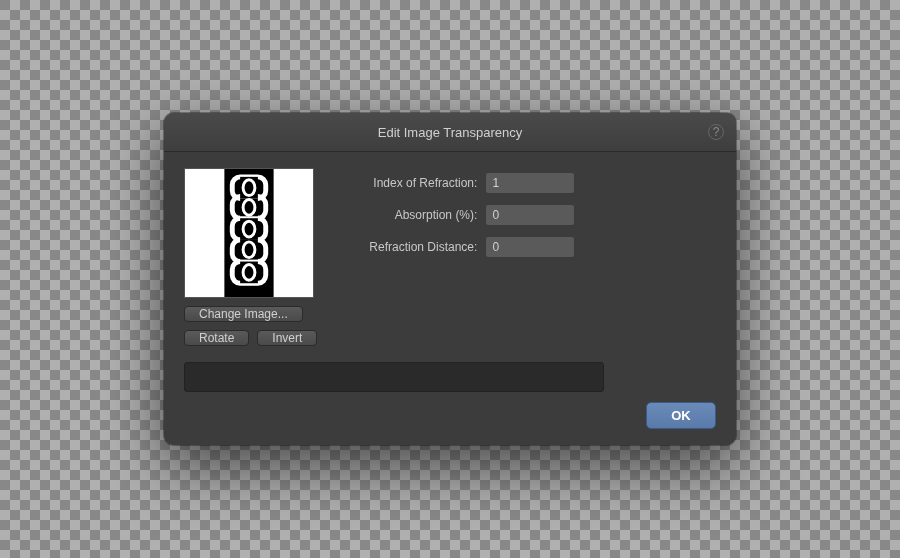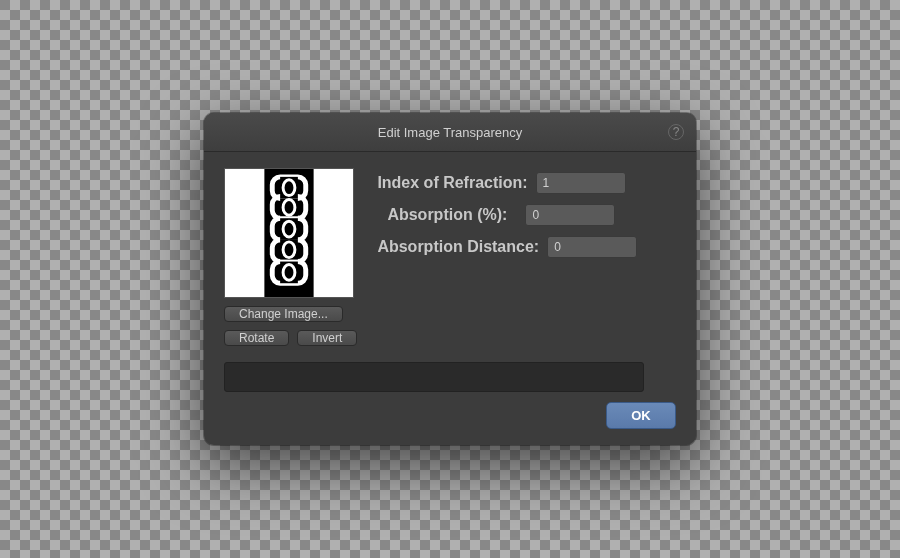--- a/index.html
+++ b/index.html
@@ -19,21 +19,21 @@
       display: flex;
       align-items: center;
       justify-content: center;
       font-family: -apple-system, BlinkMacSystemFont, 'Helvetica Neue', Arial, sans-serif;
     }
 
     .dialog {
       background: #3c3c3c;
       border-radius: 10px;
       box-shadow: 0 20px 60px rgba(0,0,0,0.6), 0 0 0 1px rgba(0,0,0,0.3);
-      width: 492px;
+      width: 572px;
       padding: 0;
       overflow: hidden;
     }
 
     .dialog-titlebar {
       background: linear-gradient(180deg, #4a4a4a 0%, #3e3e3e 100%);
       padding: 10px 16px;
       text-align: center;
       position: relative;
       border-bottom: 1px solid #2a2a2a;
@@ -130,23 +130,23 @@
     }
 
     .field-row {
       display: flex;
       align-items: center;
       gap: 8px;
     }
 
     .field-label {
       color: #c8c8c8;
-      font-size: 16px;
-      font-weight: 700;
-      text-align: center;
+      font-size: 12px;
+      font-weight: 400;
+      text-align: right;
       min-width: 140px;
     }
 
     .field-input {
       background: #5a5a5a;
       border: 1px solid #3a3a3a;
       border-radius: 3px;
       color: #d0d0d0;
       font-size: 12px;
       padding: 3px 6px;
@@ -281,21 +281,21 @@
         <input class="field-input" type="text" value="1" style="">
       </div>
 
       <div class="field-row">
         <label class="field-label">Absorption (%):</label>
         <input class="field-input" type="text" value="0" style="">
       </div>
 
 
       <div class="field-row">
-        <label class="field-label">Absorption Distance:</label>
+        <label class="field-label">Refraction Distance:</label>
         <input class="field-input" type="text" value="0" style="">
       </div>
     </div>
   </div>
 
   <div class="bottom-section">
     <input type="text" class="text-field-wide" value="" style="">
   </div>
 
   <div class="dialog-footer">

